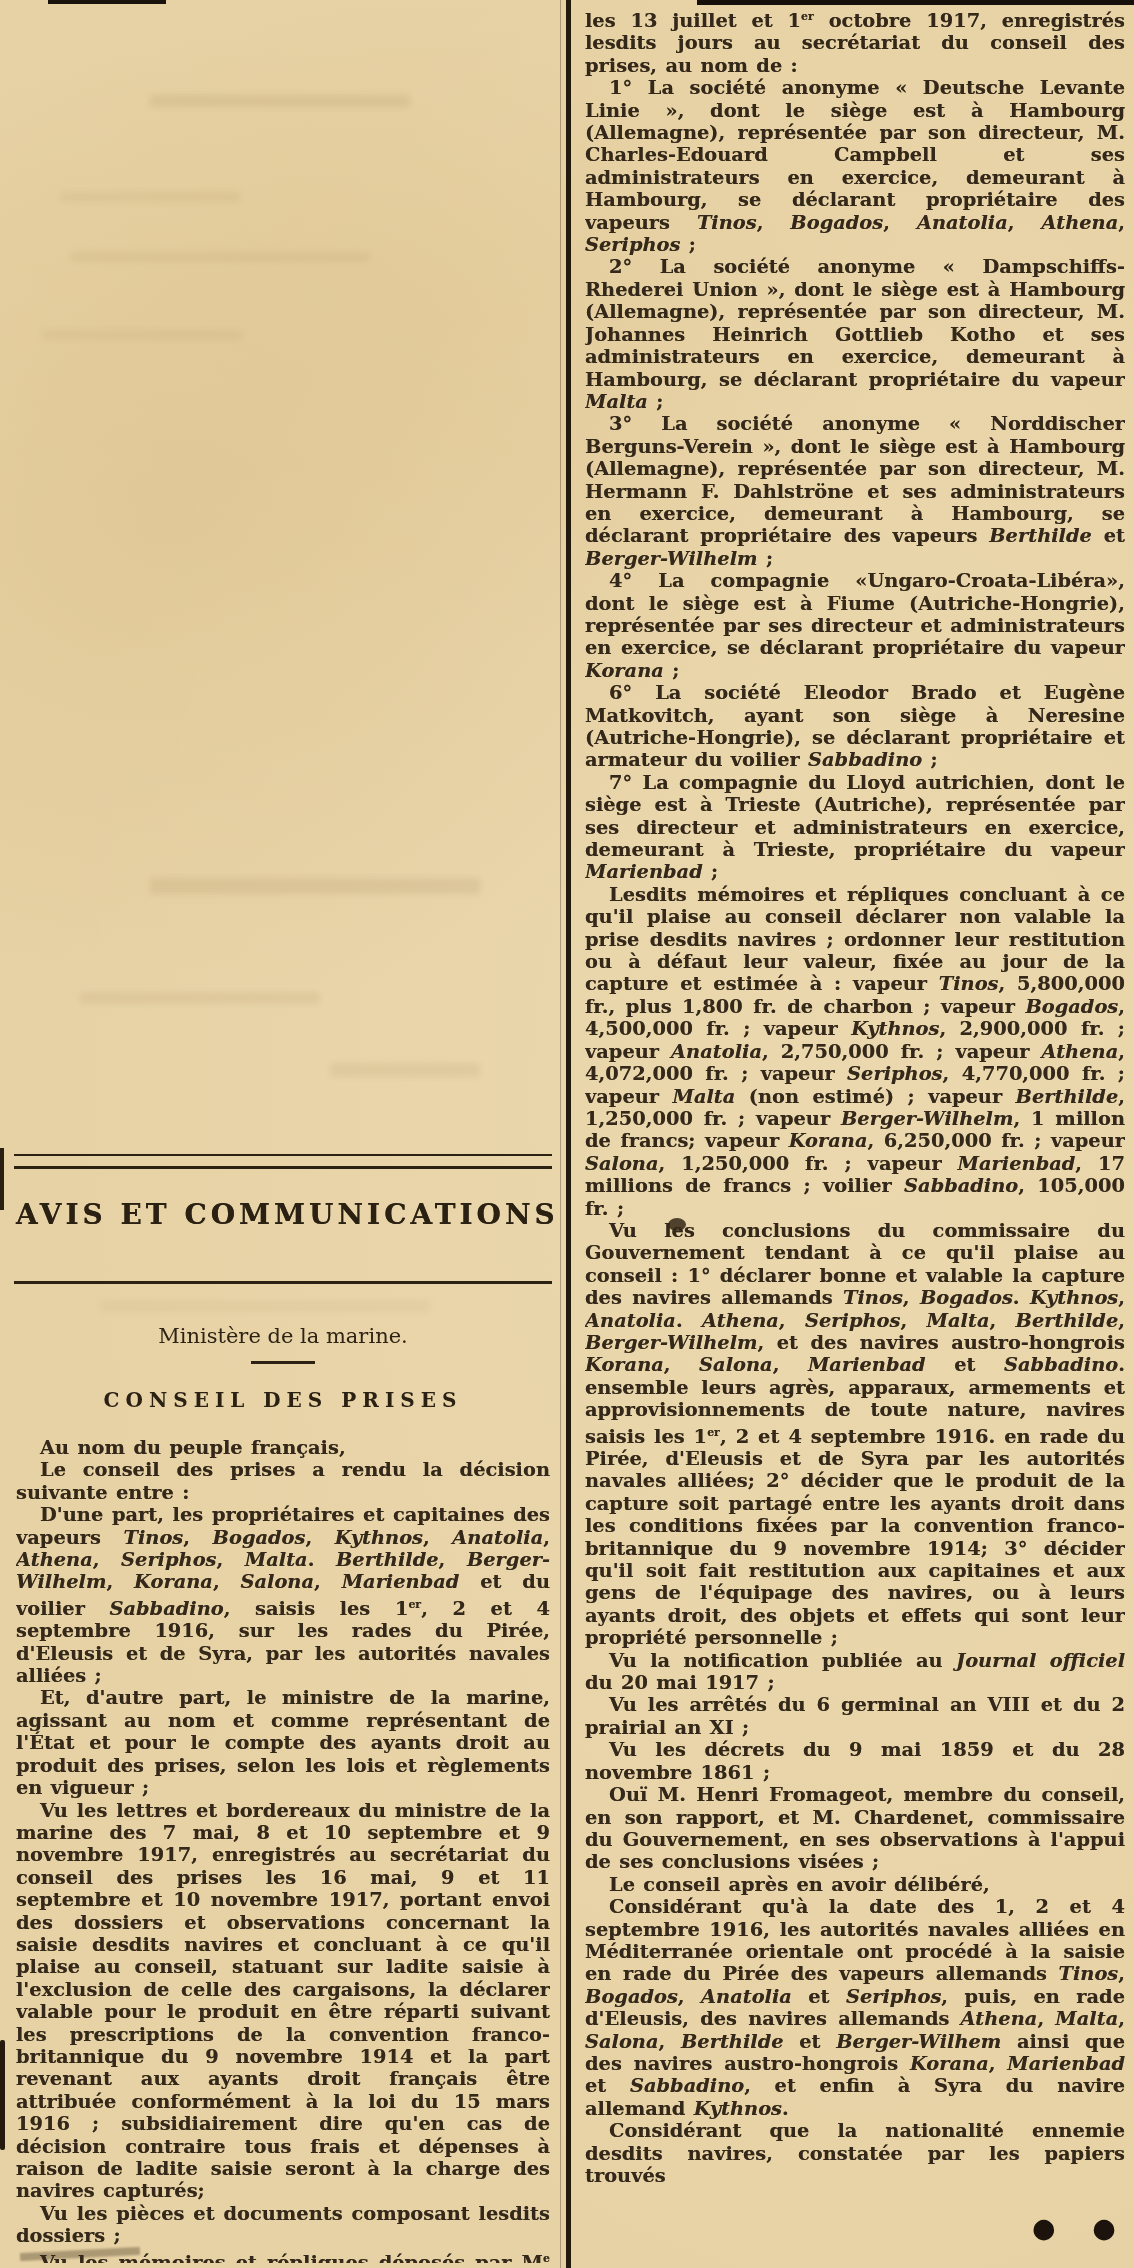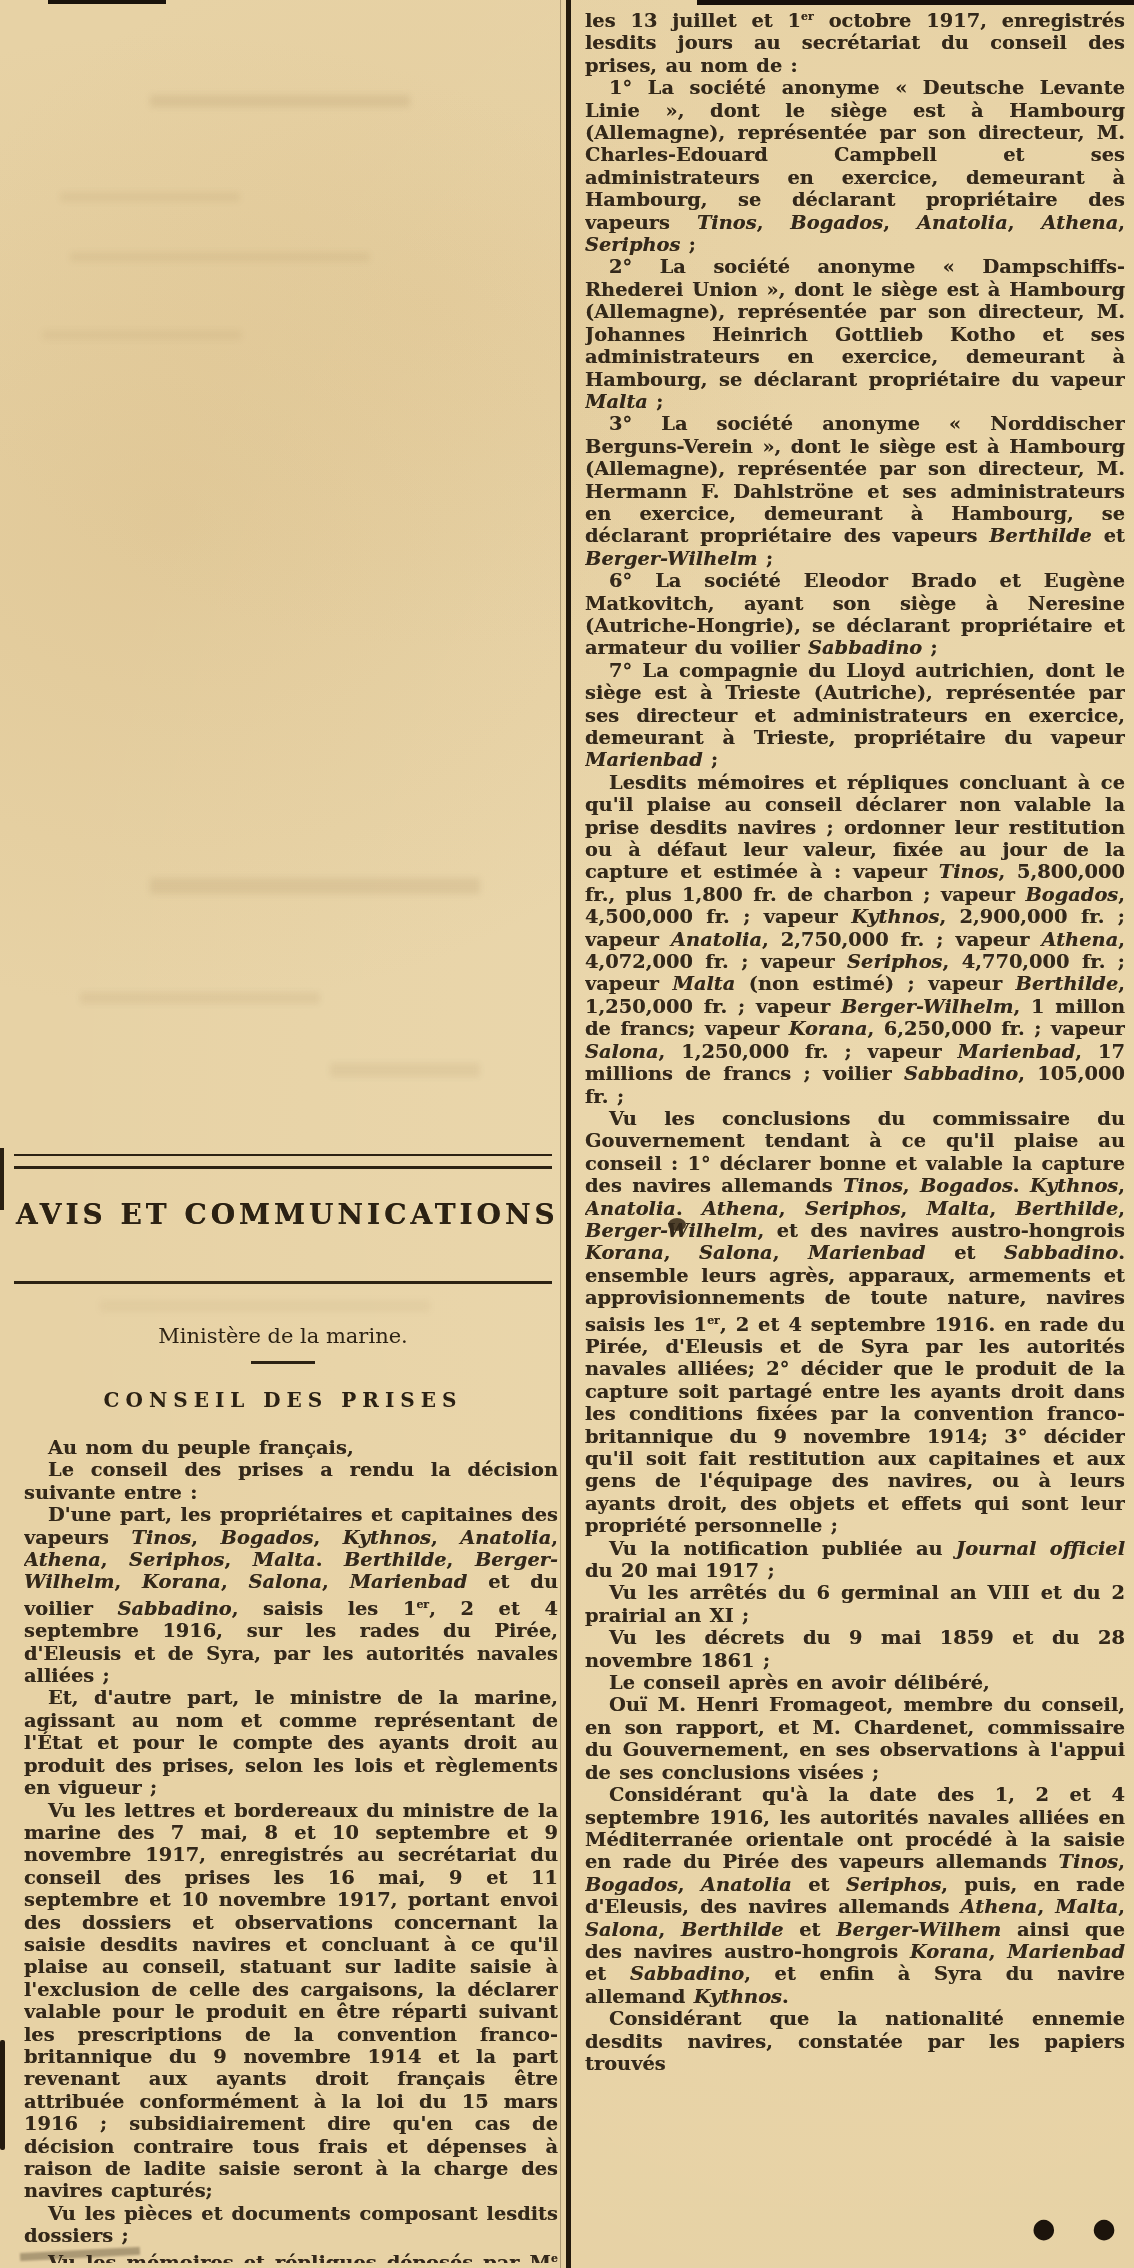--- a/index.html
+++ b/index.html
@@ -15,21 +15,21 @@
   }
   .col-body{position:absolute;overflow:hidden;font-weight:bold;}
   .col-body p.para{
     margin:0;text-align:justify;text-indent:24px;
     font-size:19.4px;line-height:22.4px;word-spacing:1.6px;
     text-shadow:0 0 .5px rgba(50,35,15,.55);
   }
   .col-body p.para.noindent{text-indent:0;}
   .it{font-style:italic;}
   .sup{font-size:11px;vertical-align:7px;}
-  #left-body{left:16px;top:1437px;width:534px;height:826px;margin-left:8px;}
+  #left-body{left:16px;top:1437px;width:534px;height:826px;}
   #right-body{left:585px;top:6px;width:540px;height:2258px;}
 
   .rule{position:absolute;background:#2c2213;}
   #rule-top-a{left:14px;top:1154px;width:538px;height:2px;}
   #rule-top-b{left:14px;top:1166px;width:538px;height:3px;}
   #rule-mid{left:14px;top:1281px;width:538px;height:3px;}
   #rule-short{left:251px;top:1361px;width:64px;height:3px;}
 
   #avis-header{
     position:absolute;left:16px;top:1198px;width:534px;text-align:center;
@@ -105,26 +105,27 @@
     <p class="para"><span>Et, d'autre part, le ministre de la marine, agissant au nom et comme représentant de l'État et pour le compte des ayants droit au produit des prises, selon les lois et règlements en vigueur ;</span></p>
     <p class="para"><span>Vu les lettres et bordereaux du ministre de la marine des 7 mai, 8 et 10 septembre et 9 novembre 1917, enregistrés au secrétariat du conseil des prises les 16 mai, 9 et 11 septembre et 10 novembre 1917, portant envoi des dossiers et observations concernant la saisie desdits navires et concluant à ce qu'il plaise au conseil, statuant sur ladite saisie à l'exclusion de celle des cargaisons, la déclarer valable pour le produit en être réparti suivant les prescriptions de la convention franco-britannique du 9 novembre 1914 et la part revenant aux ayants droit français être attribuée conformément à la loi du 15 mars 1916 ; subsidiairement dire qu'en cas de décision contraire tous frais et dépenses à raison de ladite saisie seront à la charge des navires capturés;</span></p>
     <p class="para"><span>Vu les pièces et documents composant lesdits dossiers ;</span></p>
     <p class="para"><span>Vu les mémoires et répliques déposés par M</span><span class="sup">e</span><span> Paul de Valroger, avocat au conseil d'Etat,</span></p>
   </div>
 <div class="col-body" id="right-body">
     <p class="para noindent"><span>les 13 juillet et 1</span><span class="sup">er</span><span> octobre 1917, enregistrés lesdits jours au secrétariat du conseil des prises, au nom de :</span></p>
     <p class="para"><span>1° La société anonyme « Deutsche Levante Linie », dont le siège est à Hambourg (Allemagne), représentée par son directeur, M. Charles-Edouard Campbell et ses administrateurs en exercice, demeurant à Hambourg, se déclarant propriétaire des vapeurs </span><span class="it">Tinos</span><span>, </span><span class="it">Bogados</span><span>, </span><span class="it">Anatolia</span><span>, </span><span class="it">Athena</span><span>, </span><span class="it">Seriphos</span><span> ;</span></p>
     <p class="para"><span>2° La société anonyme « Dampschiffs-Rhederei Union », dont le siège est à Hambourg (Allemagne), représentée par son directeur, M. Johannes Heinrich Gottlieb Kotho et ses administrateurs en exercice, demeurant à Hambourg, se déclarant propriétaire du vapeur </span><span class="it">Malta</span><span> ;</span></p>
     <p class="para"><span>3° La société anonyme « Norddischer Berguns-Verein », dont le siège est à Hambourg (Allemagne), représentée par son directeur, M. Hermann F. Dahlströne et ses administrateurs en exercice, demeurant à Hambourg, se déclarant propriétaire des vapeurs </span><span class="it">Berthilde</span><span> et </span><span class="it">Berger-Wilhelm</span><span> ;</span></p>
+    <p class="para"><span>4° La compagnie «Ungaro-Croata-Libéra», dont le siège est à Fiume (Autriche-Hongrie), représentée par ses directeur et administrateurs en exercice, se déclarant propriétaire du vapeur </span><span class="it">Korana</span><span> ;</span></p>
     <p class="para"><span>6° La société Eleodor Brado et Eugène Matkovitch, ayant son siège à Neresine (Autriche-Hongrie), se déclarant propriétaire et armateur du voilier </span><span class="it">Sabbadino</span><span> ;</span></p>
     <p class="para"><span>7° La compagnie du Lloyd autrichien, dont le siège est à Trieste (Autriche), représentée par ses directeur et administrateurs en exercice, demeurant à Trieste, propriétaire du vapeur </span><span class="it">Marienbad</span><span> ;</span></p>
     <p class="para"><span>Lesdits mémoires et répliques concluant à ce qu'il plaise au conseil déclarer non valable la prise desdits navires ; ordonner leur restitution ou à défaut leur valeur, fixée au jour de la capture et estimée à : vapeur </span><span class="it">Tinos</span><span>, 5,800,000 fr., plus 1,800 fr. de charbon ; vapeur </span><span class="it">Bogados</span><span>, 4,500,000 fr. ; vapeur </span><span class="it">Kythnos</span><span>, 2,900,000 fr. ; vapeur </span><span class="it">Anatolia</span><span>, 2,750,000 fr. ; vapeur </span><span class="it">Athena</span><span>, 4,072,000 fr. ; vapeur </span><span class="it">Seriphos</span><span>, 4,770,000 fr. ; vapeur </span><span class="it">Malta</span><span> (non estimé) ; vapeur </span><span class="it">Berthilde</span><span>, 1,250,000 fr. ; vapeur </span><span class="it">Berger-Wilhelm</span><span>, 1 millon de francs; vapeur </span><span class="it">Korana</span><span>, 6,250,000 fr. ; vapeur </span><span class="it">Salona</span><span>, 1,250,000 fr. ; vapeur </span><span class="it">Marienbad</span><span>, 17 millions de francs ; voilier </span><span class="it">Sabbadino</span><span>, 105,000 fr. ;</span></p>
     <p class="para"><span>Vu les conclusions du commissaire du Gouvernement tendant à ce qu'il plaise au conseil : 1° déclarer bonne et valable la capture des navires allemands </span><span class="it">Tinos</span><span>, </span><span class="it">Bogados</span><span>. </span><span class="it">Kythnos</span><span>, </span><span class="it">Anatolia</span><span>. </span><span class="it">Athena</span><span>, </span><span class="it">Seriphos</span><span>, </span><span class="it">Malta</span><span>, </span><span class="it">Berthilde</span><span>, </span><span class="it">Berger-Wilhelm</span><span>, et des navires austro-hongrois </span><span class="it">Korana</span><span>, </span><span class="it">Salona</span><span>, </span><span class="it">Marienbad</span><span> et </span><span class="it">Sabbadino</span><span>. ensemble leurs agrès, apparaux, armements et approvisionnements de toute nature, navires saisis les 1</span><span class="sup">er</span><span>, 2 et 4 septembre 1916. en rade du Pirée, d'Eleusis et de Syra par les autorités navales alliées; 2° décider que le produit de la capture soit partagé entre les ayants droit dans les conditions fixées par la convention franco-britannique du 9 novembre 1914; 3° décider qu'il soit fait restitution aux capitaines et aux gens de l'équipage des navires, ou à leurs ayants droit, des objets et effets qui sont leur propriété personnelle ;</span></p>
     <p class="para"><span>Vu la notification publiée au </span><span class="it">Journal officiel</span><span> du 20 mai 1917 ;</span></p>
     <p class="para"><span>Vu les arrêtés du 6 germinal an VIII et du 2 prairial an XI ;</span></p>
     <p class="para"><span>Vu les décrets du 9 mai 1859 et du 28 novembre 1861 ;</span></p>
+    <p class="para"><span>Ouï M. Henri Fromageot, membre du conseil, en son rapport, et M. Chardenet, commissaire du Gouvernement, en ses observations à l'appui de ses conclusions visées ;</span></p>
     <p class="para"><span>Le conseil après en avoir délibéré,</span></p>
-    <p class="para"><span>Ouï M. Henri Fromageot, membre du conseil, en son rapport, et M. Chardenet, commissaire du Gouvernement, en ses observations à l'appui de ses conclusions visées ;</span></p>
     <p class="para"><span>Considérant qu'à la date des 1, 2 et 4 septembre 1916, les autorités navales alliées en Méditerranée orientale ont procédé à la saisie en rade du Pirée des vapeurs allemands </span><span class="it">Tinos</span><span>, </span><span class="it">Bogados</span><span>, </span><span class="it">Anatolia</span><span> et </span><span class="it">Seriphos</span><span>, puis, en rade d'Eleusis, des navires allemands </span><span class="it">Athena</span><span>, </span><span class="it">Malta</span><span>, </span><span class="it">Salona</span><span>, </span><span class="it">Berthilde</span><span> et </span><span class="it">Berger-Wilhem</span><span> ainsi que des navires austro-hongrois </span><span class="it">Korana</span><span>, </span><span class="it">Marienbad</span><span> et </span><span class="it">Sabbadino</span><span>, et enfin à Syra du navire allemand </span><span class="it">Kythnos</span><span>.</span></p>
     <p class="para"><span>Considérant que la nationalité ennemie desdits navires, constatée par les papiers trouvés</span></p>
   </div>
 
 <div id="footer-dots">● ●</div>
 
 </body></html>

